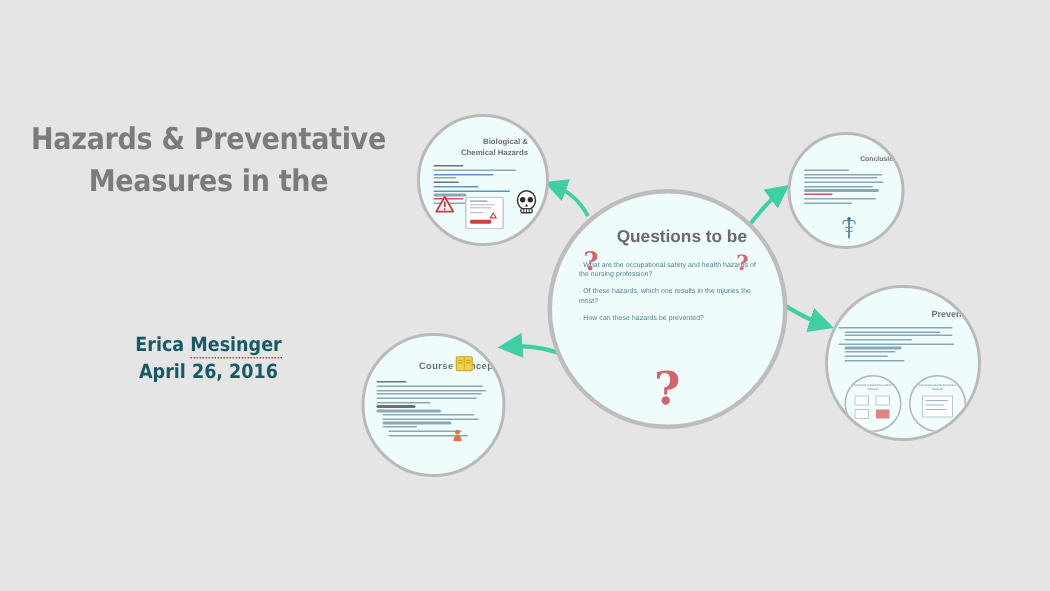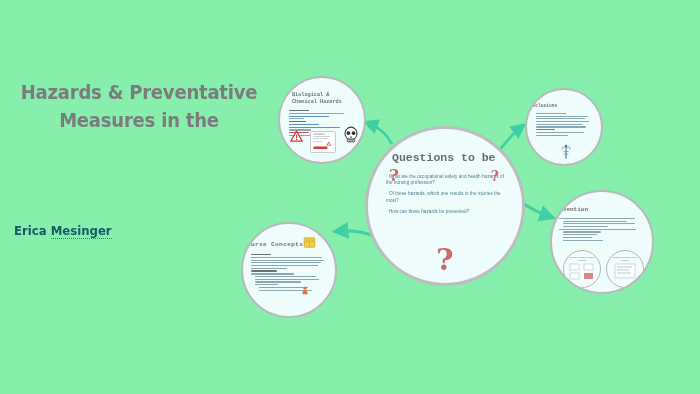--- a/index.html
+++ b/index.html
@@ -10,21 +10,21 @@
     width: 700px;
     height: 394px;
     overflow: hidden;
     background: #eafafb;
     font-family: "Liberation Sans", sans-serif;
   }
   #canvas {
     position: relative;
     width: 700px;
     height: 394px;
-    background: #86efac;
+    background: #e5e5e5;
     overflow: hidden;
   }
 
   
   #title-block {
     position: absolute;
     left: 14px;
     top: 78px;
     width: 250px;
     text-align: center;
@@ -36,21 +36,21 @@
     line-height: 28px;
     color: #7b7b7b;
     letter-spacing: -0.2px;
     white-space: nowrap;
   }
   #author-block {
     position: absolute;
     left: 14px;
     top: 222px;
     width: 250px;
-    text-align: left;
+    text-align: center;
   }
   .author-line {
     font-family: "DejaVu Sans Condensed", "Liberation Sans Narrow", "Liberation Sans", sans-serif;
     font-weight: bold;
     font-size: 13px;
     line-height: 18px;
     color: #175a66;
   }
   .spellcheck {
     border-bottom: 1.5px dotted #d0393e;
@@ -60,24 +60,24 @@
   
   .node {
     position: absolute;
     border-radius: 50%;
     border: 2.5px solid #b9b9b9;
     background: #effcfc;
     box-sizing: border-box;
     overflow: hidden;
   }
   .node-title {
-    text-align: left;
+    text-align: right;
     color: #6f6f6f;
     font-weight: bold;
-    font-family: Liberation Mono, monospace;
+    font-family: Liberation Sans, sans-serif;
   }
   .node-body {
     color: #5d7f8b;
     font-family: "DejaVu Sans", sans-serif;
     text-align: left;
   }
 
   
   #node-center {
     left: 365px;
@@ -248,20 +248,21 @@
 
   <div id="title-block">
     <div class="title-line">Hazards &amp; Preventative</div>
     <div class="title-line">Measures in the</div>
   </div>
 
   <div id="author-block">
     <div class="author-line">
       <span>Erica </span><span class="spellcheck">Mesinger</span>
     </div>
+    <div class="author-line">April 26, 2016</div>
   </div>
 
   <svg id="arrow-layer" viewBox="0 0 700 394">
     <defs>
       <marker id="ah" markerWidth="6" markerHeight="6" refX="3" refY="3" orient="auto">
         <path d="M0,0 L6,3 L0,6 Z" fill="#3ecfa4"></path>
       </marker>
     </defs>
 
     <path d="M 392,144 C 386,133 378,127 370,124" stroke="#3ecfa4" stroke-width="2.6" fill="none" marker-end="url(#ah)"></path>

